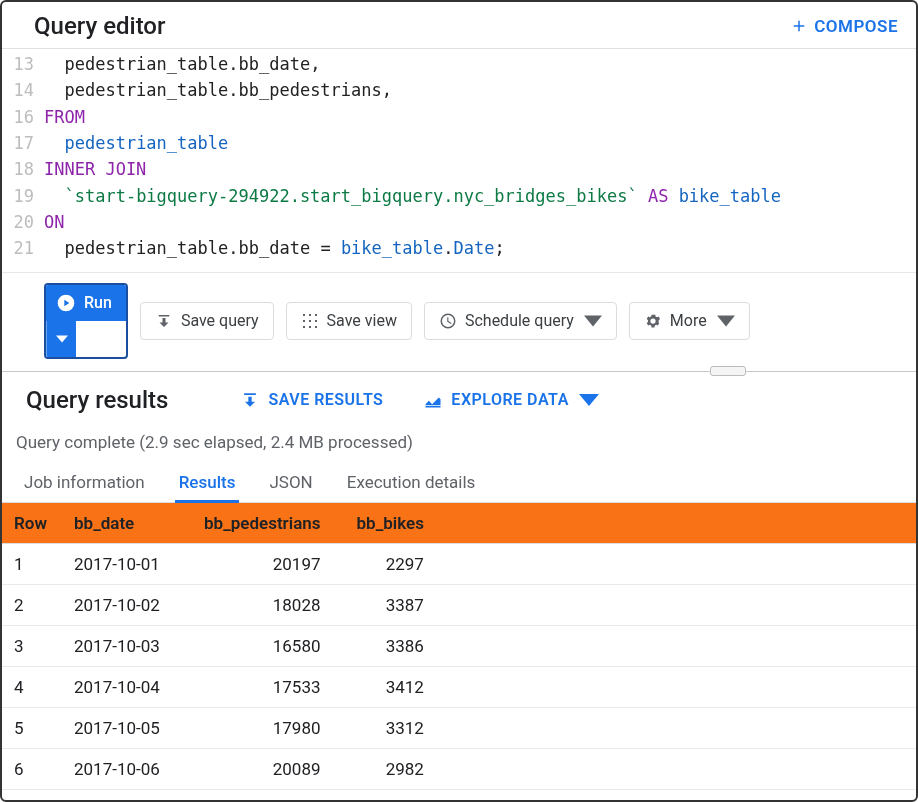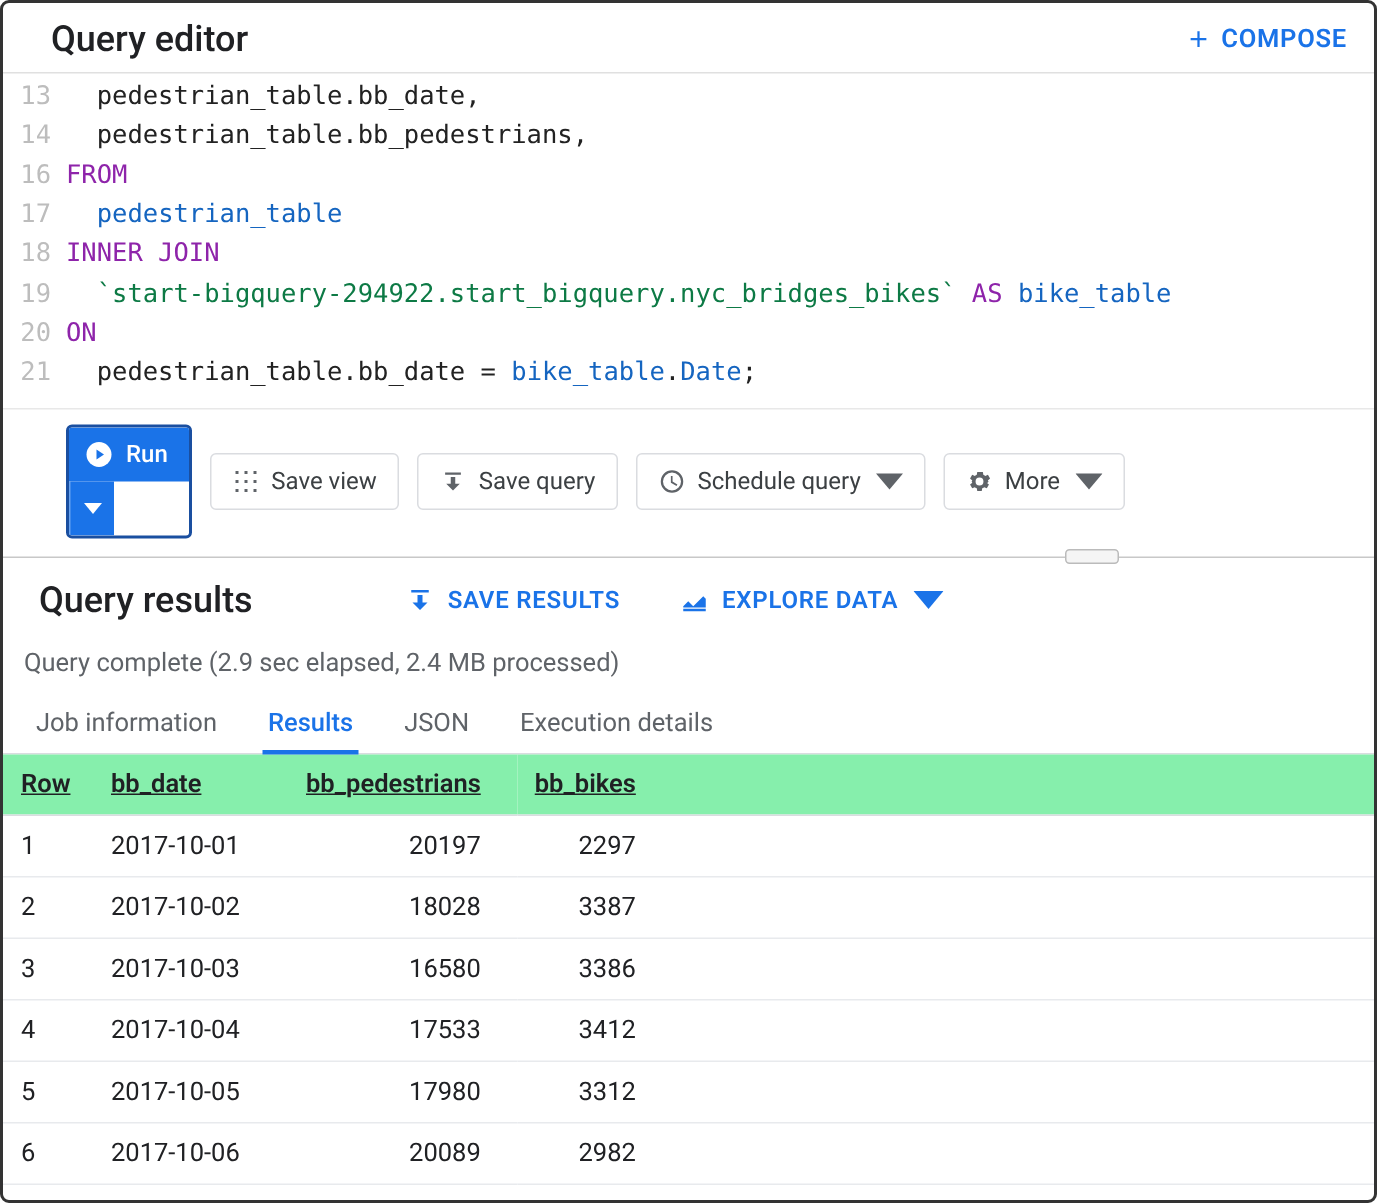--- a/index.html
+++ b/index.html
@@ -126,21 +126,21 @@
   display: flex;
   align-items: center;
   gap: 40px;
   padding: 14px 18px 12px 24px;
   position: relative;
 }
 .results-header h2 {
   font-size: 24px;
   font-weight: 500;
   color: #202124;
-  margin-right: 62px;
+  margin-right: 32px;
 }
 .link-btn {
   display: inline-flex;
   align-items: center;
   gap: 8px;
   color: #1a73e8;
   font-weight: 600;
   font-size: 16px;
   letter-spacing: 0.5px;
   cursor: pointer;
@@ -186,25 +186,24 @@
   background: #1a73e8;
 }
 table {
   width: 100%;
   border-collapse: collapse;
   font-size: 17px;
 }
 thead th {
   text-align: left;
   font-weight: 600;
-  background: #86efac;
+  background: #f97316;
   padding: 10px 12px;
   border-bottom: 1px solid #dadce0;
   color: #202124;
-  text-decoration: underline;
 }
 tbody td {
   padding: 10px 12px;
   border-bottom: 1px solid #e8eaed;
   color: #202124;
 }
 th.num, td.num { text-align: right; padding-right: 24px; }
 th:nth-child(1), td:nth-child(1) { width: 60px; }
 th:nth-child(2), td:nth-child(2) { width: 130px; }
 th:nth-child(3), td:nth-child(3) { width: 150px; }
@@ -268,29 +267,29 @@
       <span>Run</span>
     </button>
     <button class="run-drop">
       <svg viewBox="0 0 10 6">
           <path d="M0 0l5 6 5-6z"></path>
         </svg>
     </button>
   </span>
 
   <button class="btn">
+    <svg viewBox="0 0 24 24">
+        <path d="M5 20h14v-2H5v2zm7-16L6 10h4v6h4v-6h4L12 4z" transform="rotate(180 12 12)"></path>
+      </svg>
+    <span>Save query</span>
+  </button>
+
+  <button class="btn">
     <span class="grid-icon"></span>
     <span>Save view</span>
-  </button>
-
-  <button class="btn">
-    <svg viewBox="0 0 24 24">
-        <path d="M5 20h14v-2H5v2zm7-16L6 10h4v6h4v-6h4L12 4z" transform="rotate(180 12 12)"></path>
-      </svg>
-    <span>Save query</span>
   </button>
 
   <button class="btn">
     <svg viewBox="0 0 24 24">
         <path d="M12 2a10 10 0 100 20 10 10 0 000-20zm0 18a8 8 0 110-16 8 8 0 010 16zm.5-13H11v6l5 3 .8-1.3-4.3-2.6V7z"></path>
       </svg>
     <span>Schedule query</span>
     <svg class="caret" viewBox="0 0 10 6">
         <path d="M0 0l5 6 5-6z"></path>
       </svg>

